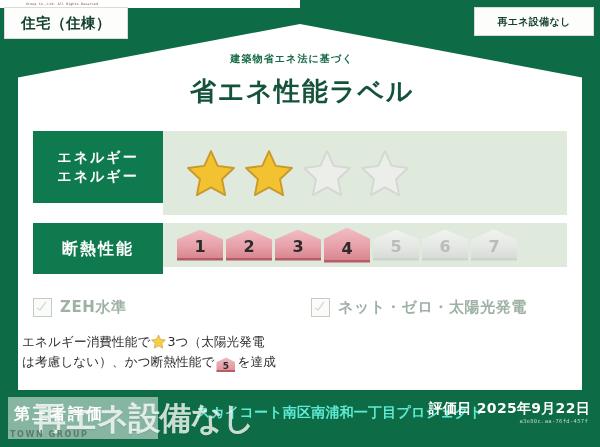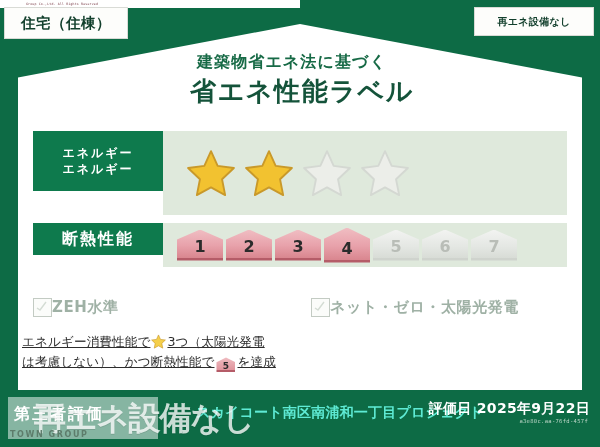--- a/index.html
+++ b/index.html
@@ -40,43 +40,43 @@
     display:flex;align-items:center;justify-content:center;
     color:#123f2c;font-weight:700;
   }
   .tag-left{ left:4px;  top:7px;  width:122px;height:30px; font-size:14.5px; letter-spacing:.5px;}
   .tag-right{right:6px; top:7px;  width:118px;height:27px; font-size:10px;  letter-spacing:.3px;}
 
   
   .sub-title{
     position:absolute;z-index:5;left:0;right:16px;top:52px;
     text-align:center;color:#176a46;
-    font-size:16px;font-weight:700;letter-spacing:1.1px;
+    font-size:10px;font-weight:700;letter-spacing:1.1px;
   }
   .main-title{
     position:absolute;z-index:5;left:4px;right:0;top:74px;
     text-align:center;color:#14533a;
     font-size:26px;font-weight:700;letter-spacing:1.6px;
   }
 
   
   .rows{
     position:absolute;z-index:5;left:33px;top:131px;
     width:534px;
   }
   .row{ display:flex;align-items:stretch;margin-bottom:8px; }
   .row-label{
     width:130px;flex:0 0 130px;
     background:#0e7a4d;color:#ffffff;
     display:flex;flex-direction:column;
     align-items:center;justify-content:center;
     font-weight:700;letter-spacing:2px;line-height:1.35;
   }
-  .row-energy .row-label{ height:60px;font-size:12px; }
-  .row-insul  .row-label{ height:32px;font-size:16px; }
+  .row-energy .row-label{ height:72px;font-size:14px; }
+  .row-insul  .row-label{ height:51px;font-size:16px; }
   .row-value{
     flex:1;background:#dfe9dc;
     display:flex;align-items:center;
   }
   .row-energy .row-value{ height:84px;padding-left:22px;gap:6px; }
   .row-insul  .row-value{ height:44px;padding-left:14px;gap:3px; }
 
   
   .star{ width:52px;height:50px;display:block; }
   .star-sm{ width:15px;height:15px;display:inline-block;vertical-align:-3px;margin:0 1px; }
@@ -108,34 +108,34 @@
     clip-path:polygon(50% 0%, 100% 32%, 100% 100%, 0% 100%, 0% 32%);
     font-size:9px;font-weight:700;color:#2b2b2b;
     text-align:center;line-height:19px;box-sizing:border-box;
   }
 
   
   .checks{
     position:absolute;z-index:5;left:33px;top:298px;
     width:534px;display:flex;
   }
-  .check-item{ display:flex;align-items:flex-end;gap:0; }
+  .check-item{ display:flex;align-items:flex-end;gap:8px; }
   .check-item.left{ width:278px; }
   .chk{
     width:17px;height:17px;flex:0 0 17px;
     border:1px solid #c3cbc3;background:#fbfcfa;
     position:relative;
   }
   .chk svg{ position:absolute;left:2px;top:2px; }
   .chk-label{ color:#9fb1a5;font-size:15px;font-weight:700;letter-spacing:.6px; }
 
   
   .note{
     position:absolute;z-index:5;left:22px;top:332px;width:300px;
-    color:#2d2d2d;font-size:12.6px;line-height:1.62;letter-spacing:.1px;text-decoration:underline;
+    color:#2d2d2d;font-size:12.6px;line-height:1.62;letter-spacing:.1px;
   }
 
   
   .footer{
     position:absolute;z-index:4;left:0;bottom:0;width:600px;height:57px;
     background:#0d6b45;
   }
   .footer-eval{
     position:absolute;left:14px;top:14px;
     color:#ffffff;font-size:16px;font-weight:700;letter-spacing:2px;

